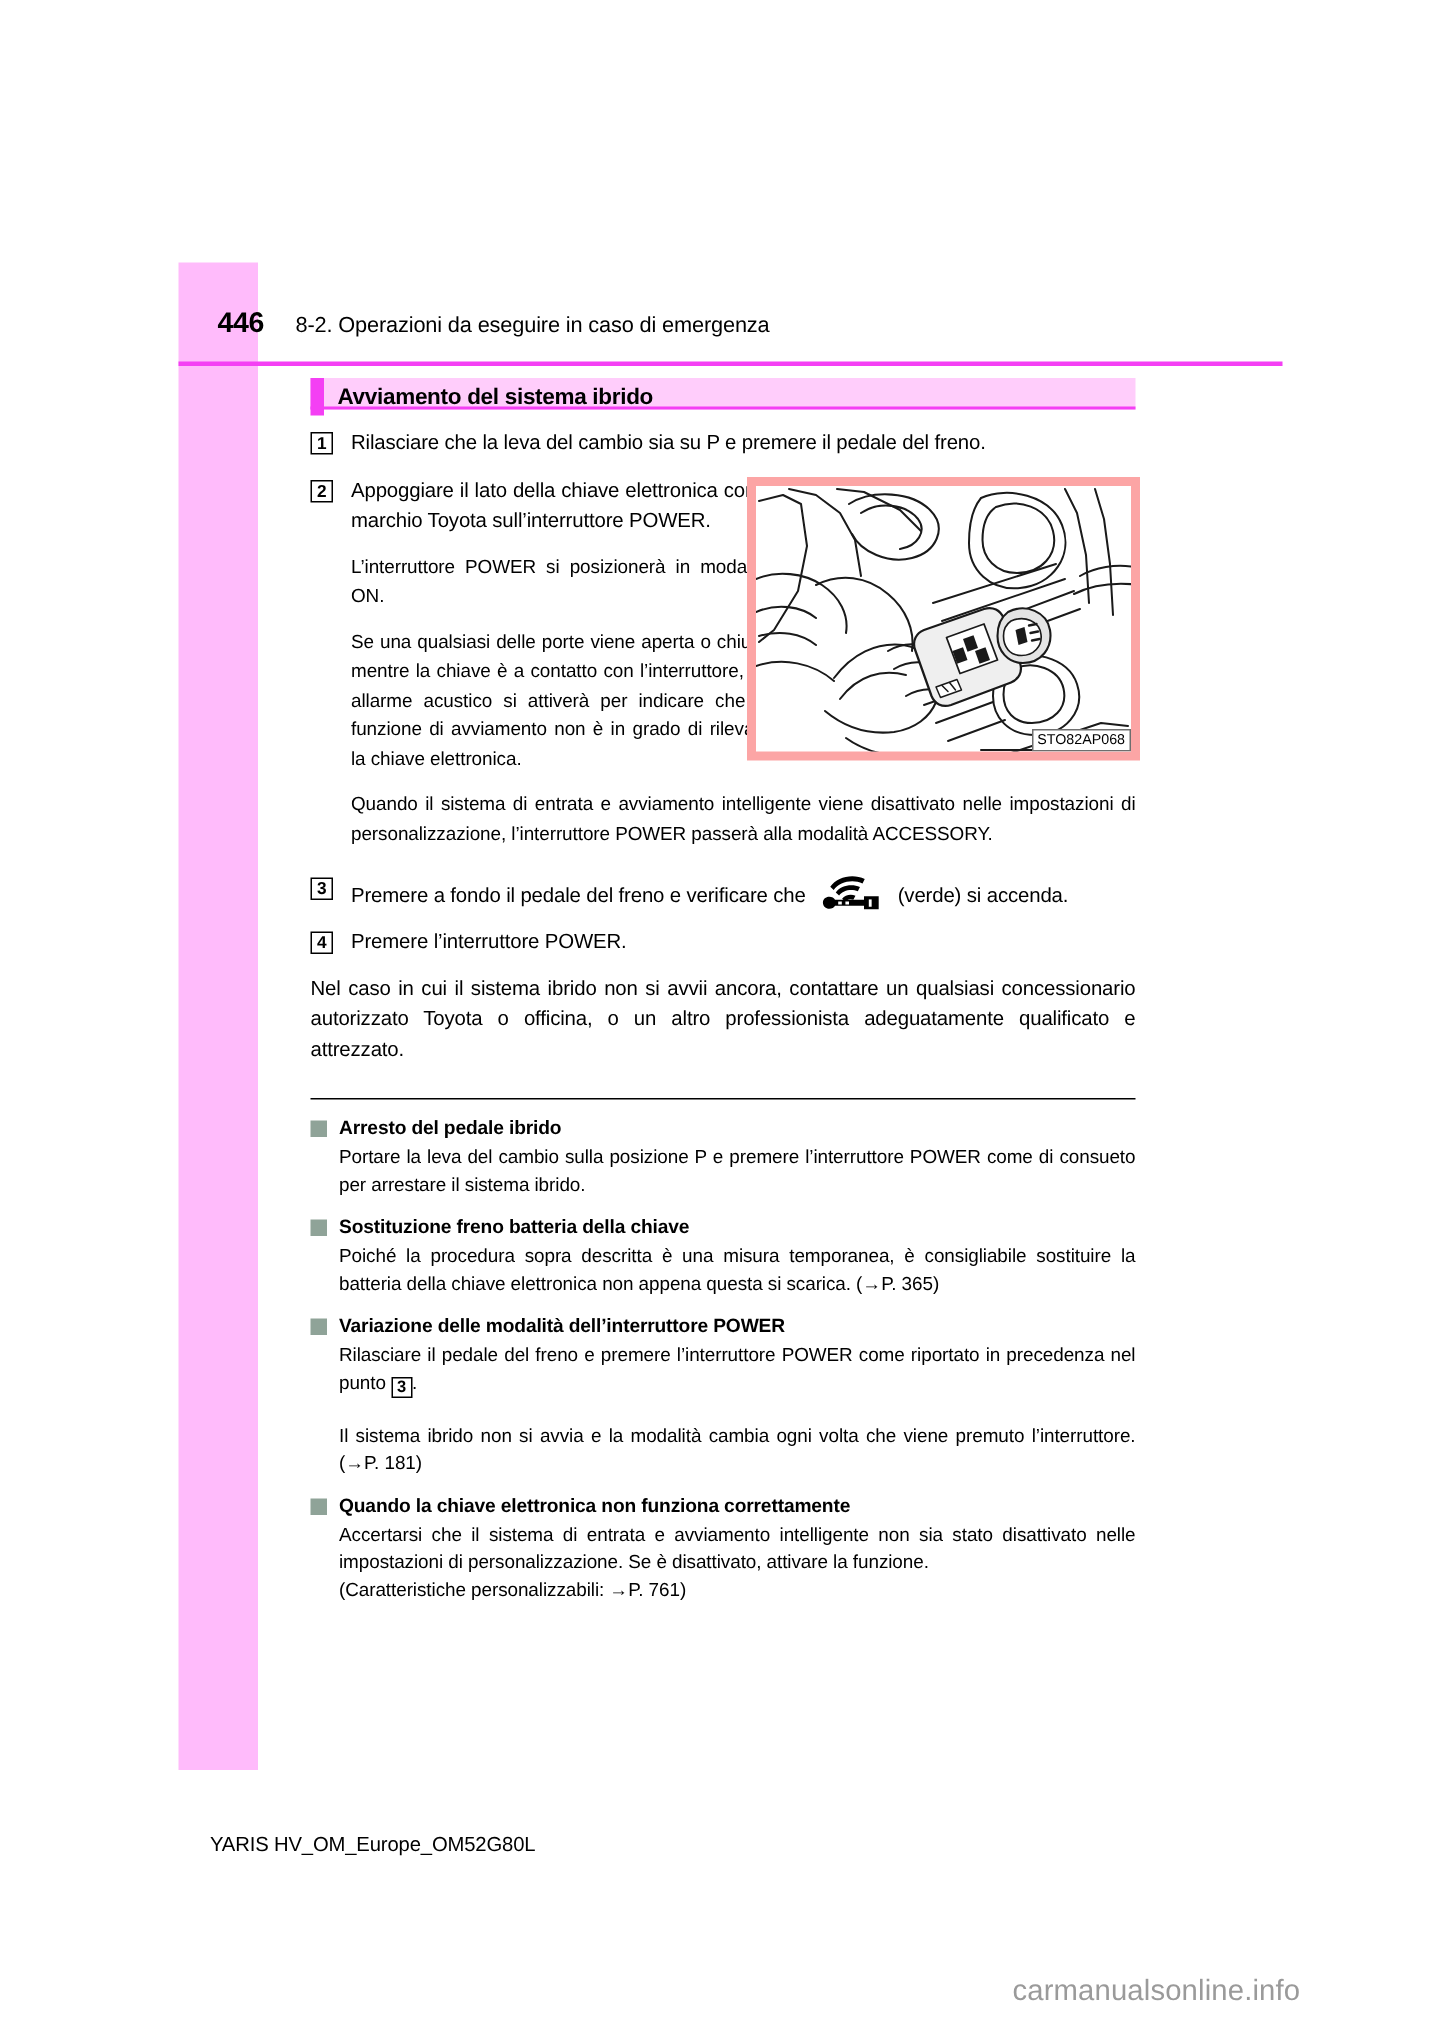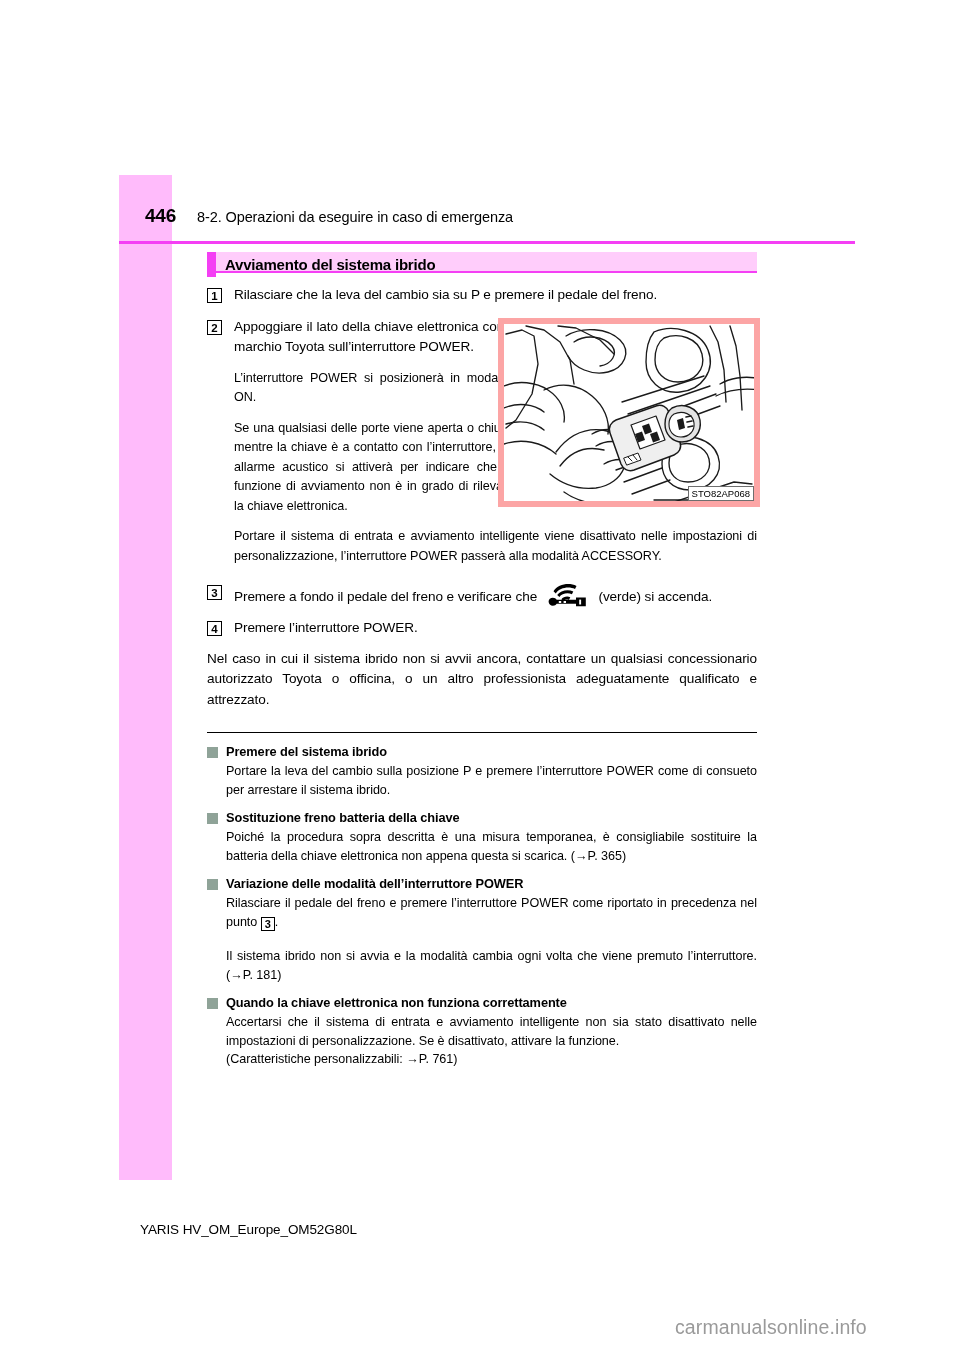--- a/index.html
+++ b/index.html
@@ -343,21 +343,21 @@
             <path d="M173 96 L179 94 L181 104 L175 106 Z" fill="#1a1a1a" stroke="none"></path>
             <path d="M182 93 L187 92" stroke-width="1.6"></path>
             <path d="M183 98 L188 97" stroke-width="1.6"></path>
             <path d="M184 103 L189 102" stroke-width="1.6"></path>
           </g>
         </svg>
         <div class="fig-code">STO82AP068</div>
       </div>
     </div>
 
-    <div class="small-text" style="margin-top:11px; padding-left:27px;">Portare il sistema di entrata e avviamento intelligente viene disattivato nelle impostazioni di personalizzazione, l’interruttore POWER passerà alla modalità ACCESSORY.</div>
+    <div class="small-text" style="margin-top:11px; padding-left:27px;">Quando il sistema di entrata e avviamento intelligente viene disattivato nelle impostazioni di personalizzazione, l’interruttore POWER passerà alla modalità ACCESSORY.</div>
 
     <div class="step-row" style="margin-top:16px;">
       <span class="step-badge">3</span>
       <div class="body-text left">
         <span>Premere a fondo il pedale del freno e verificare che</span>
         <span class="key-glyph">
           <svg width="46" height="26" viewBox="0 0 46 26">
             <g fill="#000000">
 
               <path d="M8.5 9.2 C13 2.2 24 0.2 31.5 4.0 L30.0 7.0 C23.8 3.9 14.6 5.6 10.8 11.4 Z"></path>
@@ -379,21 +379,21 @@
       <span class="step-badge">4</span>
       <div class="body-text left">Premere l’interruttore POWER.</div>
     </div>
 
     <div class="body-text" style="margin-top:10px;">Nel caso in cui il sistema ibrido non si avvii ancora, contattare un qualsiasi concessionario autorizzato Toyota o officina, o un altro professionista adeguatamente qualificato e attrezzato.</div>
 
     <div class="notes-rule"></div>
 
     <div class="note-head">
       <span class="sq"></span>
-      <span>Premere del sistema ibrido</span>
+      <span>Arresto del pedale ibrido</span>
     </div>
     <div class="note-body">Portare la leva del cambio sulla posizione P e premere l’interruttore POWER come di consueto per arrestare il sistema ibrido.</div>
 
     <div class="note-head">
       <span class="sq"></span>
       <span>Sostituzione freno batteria della chiave</span>
     </div>
     <div class="note-body">Poiché la procedura sopra descritta è una misura temporanea, è consigliabile sostituire la batteria della chiave elettronica non appena questa si scarica. (→P. 365)</div>
 
     <div class="note-head">

